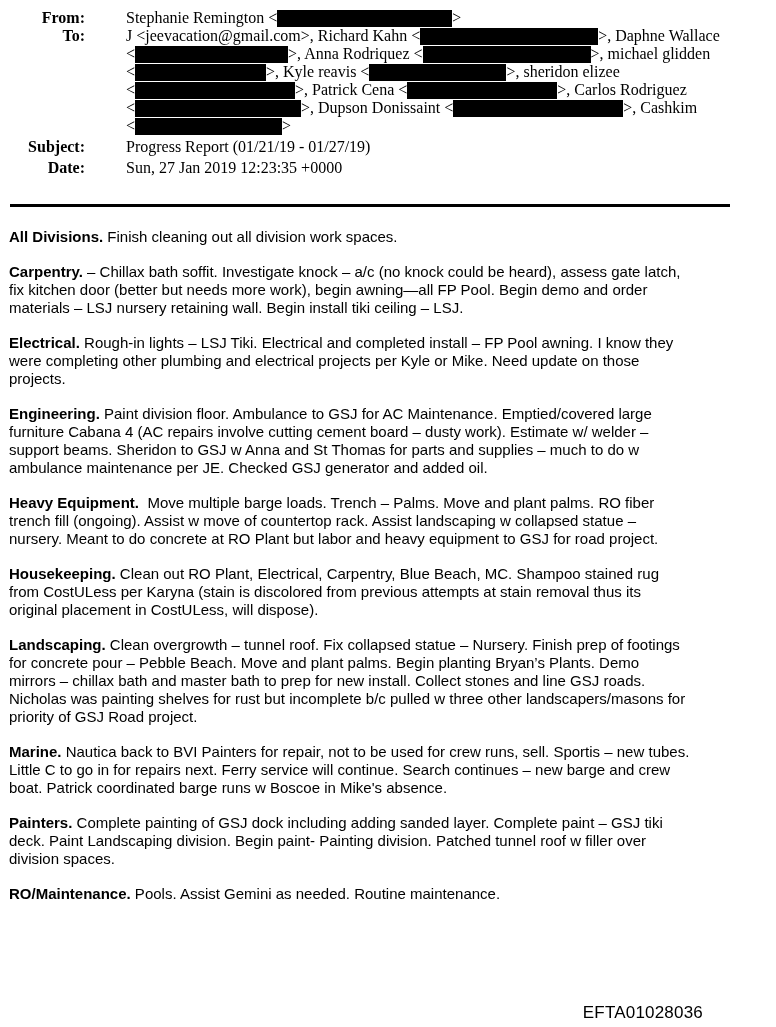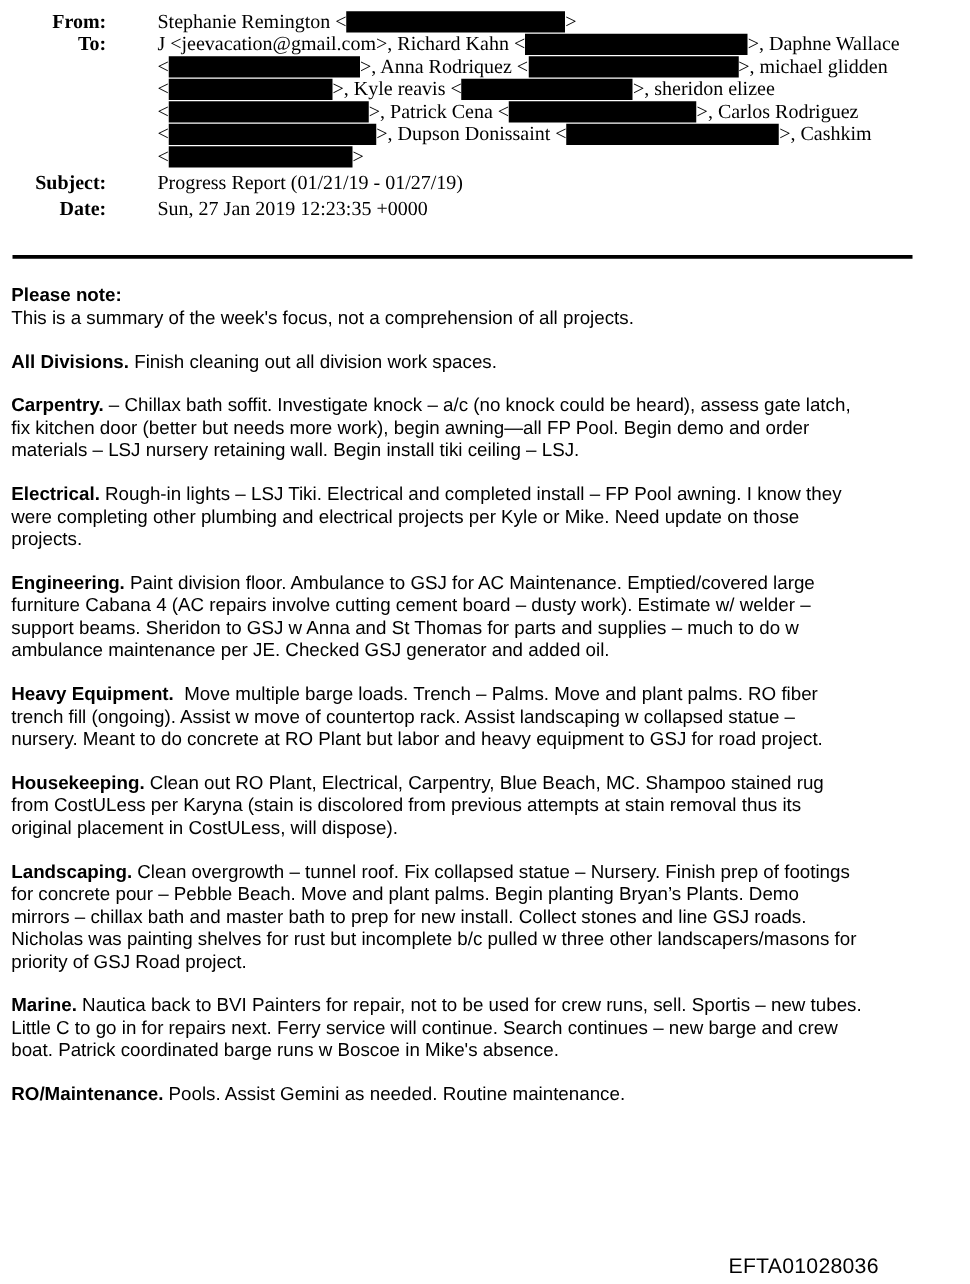--- a/index.html
+++ b/index.html
@@ -112,27 +112,27 @@
         <div class="hlabel">Date:</div>
         <div class="hvalue">
           <div class="hline"><span>Sun, 27 Jan 2019 12:23:35 +0000</span></div>
         </div>
       </div>
     </div>
 
   <div class="rule"></div>
 
   <div class="email-body" id="body-paragraphs">
-      <p><strong>Please note:</strong><br>This is a summary of the week's focus, not a comprehension of all projects.</p>
       <p><strong>All Divisions.</strong> Finish cleaning out all division work spaces.</p>
       <p><strong>Carpentry.</strong> – Chillax bath soffit. Investigate knock – a/c (no knock could be heard), assess gate latch,<br>fix kitchen door (better but needs more work), begin awning—all FP Pool. Begin demo and order<br>materials – LSJ nursery retaining wall. Begin install tiki ceiling – LSJ.</p>
       <p><strong>Electrical.</strong> Rough-in lights – LSJ Tiki. Electrical and completed install – FP Pool awning. I know they<br>were completing other plumbing and electrical projects per Kyle or Mike. Need update on those<br>projects.</p>
       <p><strong>Engineering.</strong> Paint division floor. Ambulance to GSJ for AC Maintenance. Emptied/covered large<br>furniture Cabana 4 (AC repairs involve cutting cement board – dusty work). Estimate w/ welder –<br>support beams. Sheridon to GSJ w Anna and St Thomas for parts and supplies – much to do w<br>ambulance maintenance per JE. Checked GSJ generator and added oil.</p>
       <p><strong>Heavy Equipment.</strong> &nbsp;Move multiple barge loads. Trench – Palms. Move and plant palms. RO fiber<br>trench fill (ongoing). Assist w move of countertop rack. Assist landscaping w collapsed statue –<br>nursery. Meant to do concrete at RO Plant but labor and heavy equipment to GSJ for road project.</p>
       <p><strong>Housekeeping.</strong> Clean out RO Plant, Electrical, Carpentry, Blue Beach, MC. Shampoo stained rug<br>from CostULess per Karyna (stain is discolored from previous attempts at stain removal thus its<br>original placement in CostULess, will dispose).</p>
       <p><strong>Landscaping.</strong> Clean overgrowth – tunnel roof. Fix collapsed statue – Nursery. Finish prep of footings<br>for concrete pour – Pebble Beach. Move and plant palms. Begin planting Bryan’s Plants. Demo<br>mirrors – chillax bath and master bath to prep for new install. Collect stones and line GSJ roads.<br>Nicholas was painting shelves for rust but incomplete b/c pulled w three other landscapers/masons for<br>priority of GSJ Road project.</p>
       <p><strong>Marine.</strong> Nautica back to BVI Painters for repair, not to be used for crew runs, sell. Sportis – new tubes.<br>Little C to go in for repairs next. Ferry service will continue. Search continues – new barge and crew<br>boat. Patrick coordinated barge runs w Boscoe in Mike's absence.</p>
+      <p><strong>Painters.</strong> Complete painting of GSJ dock including adding sanded layer. Complete paint – GSJ tiki<br>deck. Paint Landscaping division. Begin paint- Painting division. Patched tunnel roof w filler over<br>division spaces.</p>
       <p><strong>RO/Maintenance.</strong> Pools. Assist Gemini as needed. Routine maintenance.</p>
     </div>
 
   <div class="bates">EFTA01028036</div>
 
 </div>
 
 </body></html>

